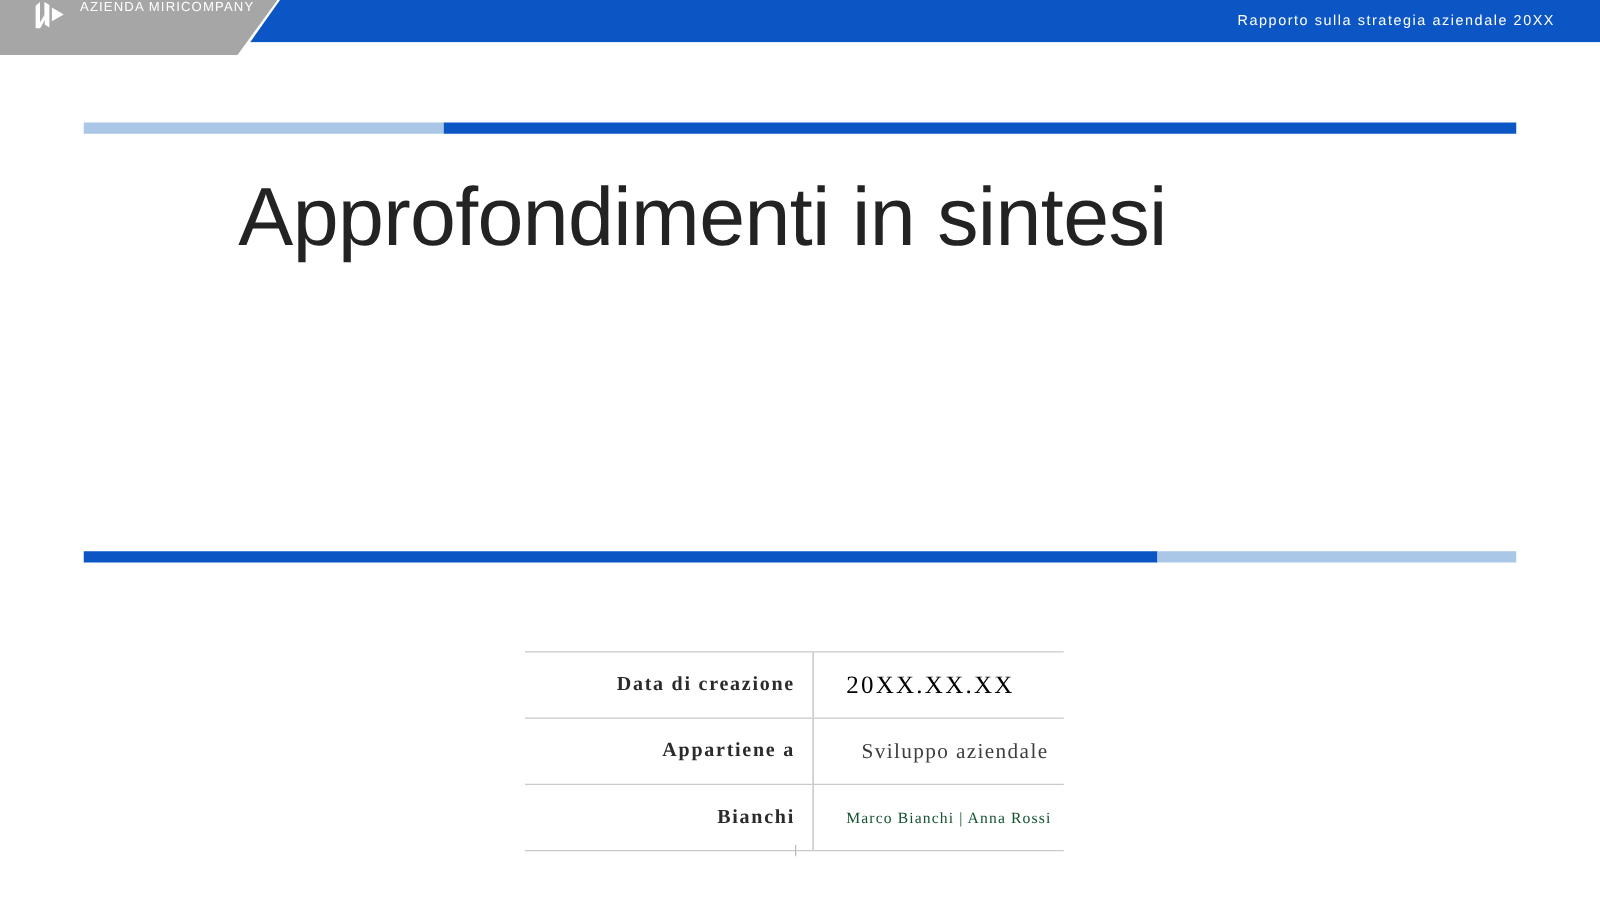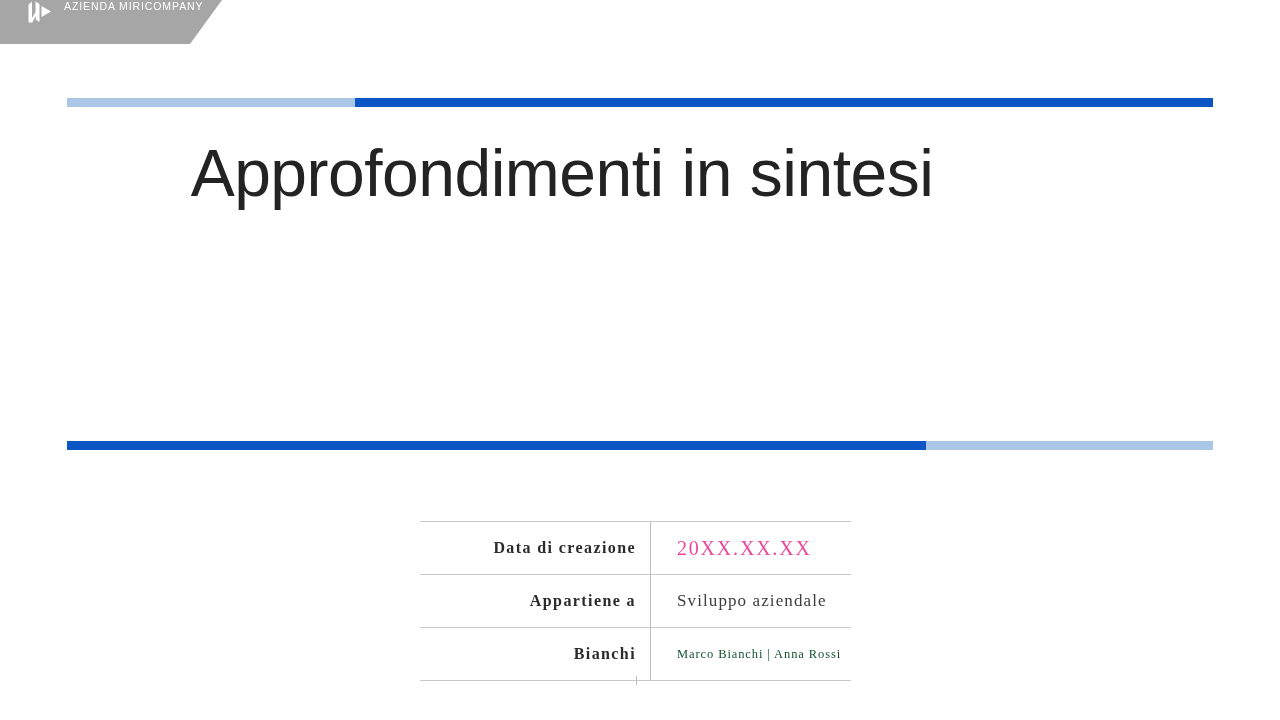--- a/index.html
+++ b/index.html
@@ -150,27 +150,28 @@
   .meta-value {
     border-left: 1px solid #bdbdbd;
     padding-left: 26px !important;
     color: #3a3a3a;
     white-space: nowrap;
   }
   .meta-value.v-date {
     font-size: 20px;
     letter-spacing: 1.8px;
     font-weight: 400;
-    color: #ec4899;
+    color: #000000;
   }
   .meta-value.v-team {
     font-size: 17px;
     letter-spacing: 1.1px;
     font-weight: 400;
     color: #3d3d3d;
+    text-align: center;
   }
   .meta-value.v-contact {
     font-size: 12.5px;
     letter-spacing: 0.9px;
     font-weight: 400;
     color: #14532d;
   }
   .table-divider-tail {
     position: absolute;
     left: 636px;
@@ -186,20 +187,23 @@
 <div class="header">
 
   <div class="header-gray">
     <svg class="logo-mark" viewBox="0 0 28 24">
       <path d="M2.5 22.5 L2.5 4.5 L6.0 1.5 L6.0 18.0 L9.5 12.0 L9.5 1.5 L13.5 4.0 L13.5 22.0 L9.8 19.5 L9.8 16.0 L6.2 22.5 Z" fill="#ffffff"></path>
       <path d="M15.5 6.0 L25.0 11.5 L15.5 17.0 Z" fill="#ffffff"></path>
     </svg>
     <span class="company-name">AZIENDA MIRICOMPANY</span>
   </div>
 
+  <div class="header-blue">
+    <span class="header-title">Rapporto sulla strategia aziendale 20XX</span>
+  </div>
 
 </div>
 
 <div class="rule rule-top">
   <div class="rule-seg-light"></div>
   <div class="rule-seg-dark"></div>
 </div>
 
 <div class="title-block">
   <div class="title-line1">Approfondimenti in sintesi</div>

